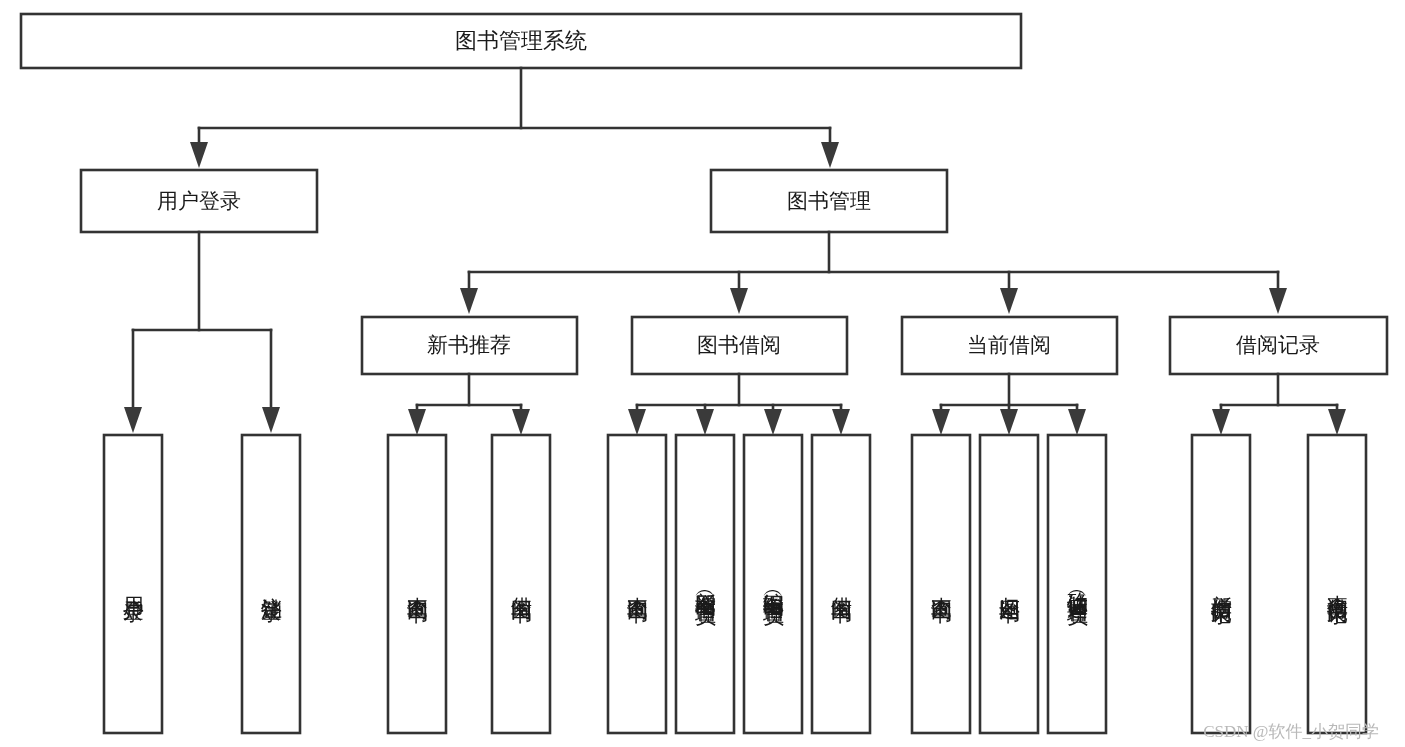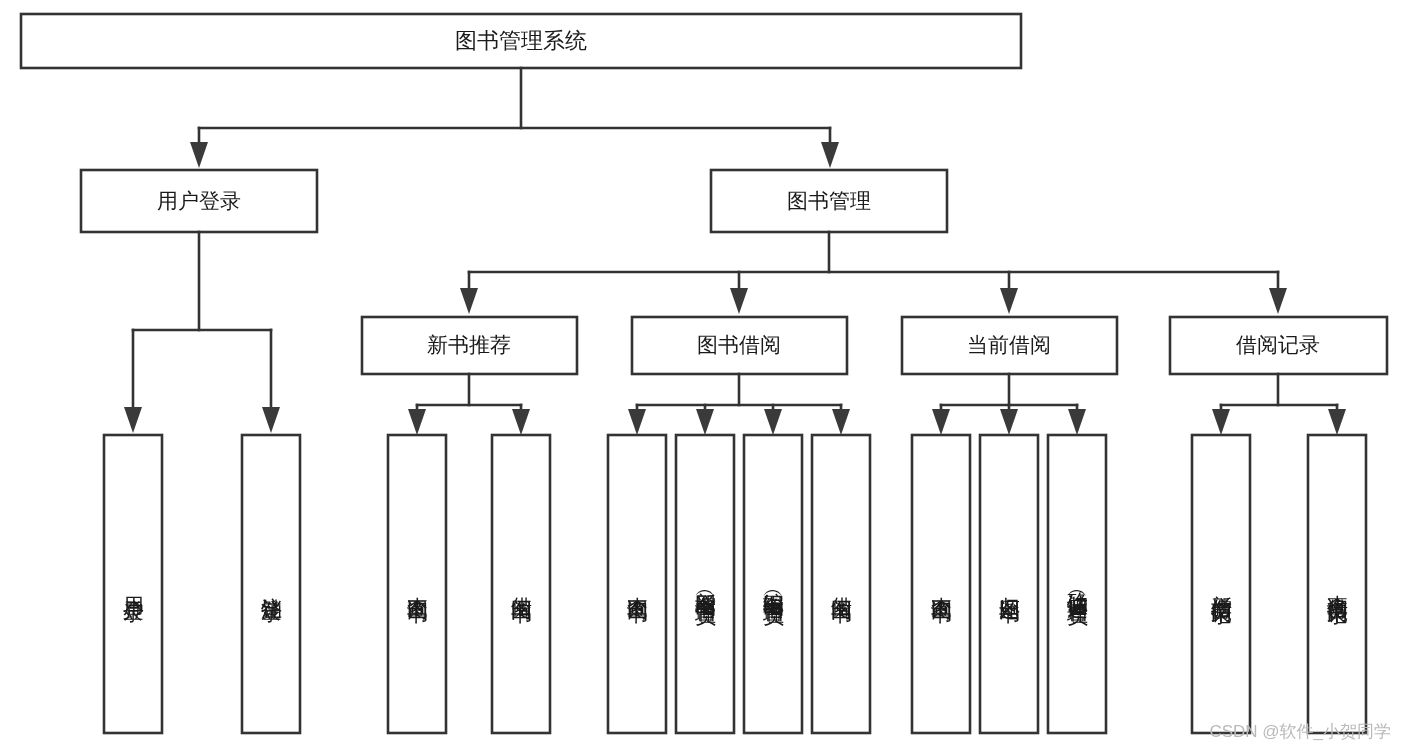--- a/index.html
+++ b/index.html
@@ -66,23 +66,23 @@
     letter-spacing: 2px;
     display: flex;
     align-items: center;
     justify-content: center;
     white-space: nowrap;
     pointer-events: none;
     user-select: none;
   }
   .watermark {
     position: absolute;
-    right: 14px;
+    right: 26px;
     bottom: 4px;
-    font-family: Liberation Sans, sans-serif;
+    font-family: Liberation Serif, serif;
     font-size: 17px;
     color: #b9b9b9;
     white-space: nowrap;
     user-select: none;
   }
 </style>
 </head>
 <body>
 
 <div id="diagram-root">

